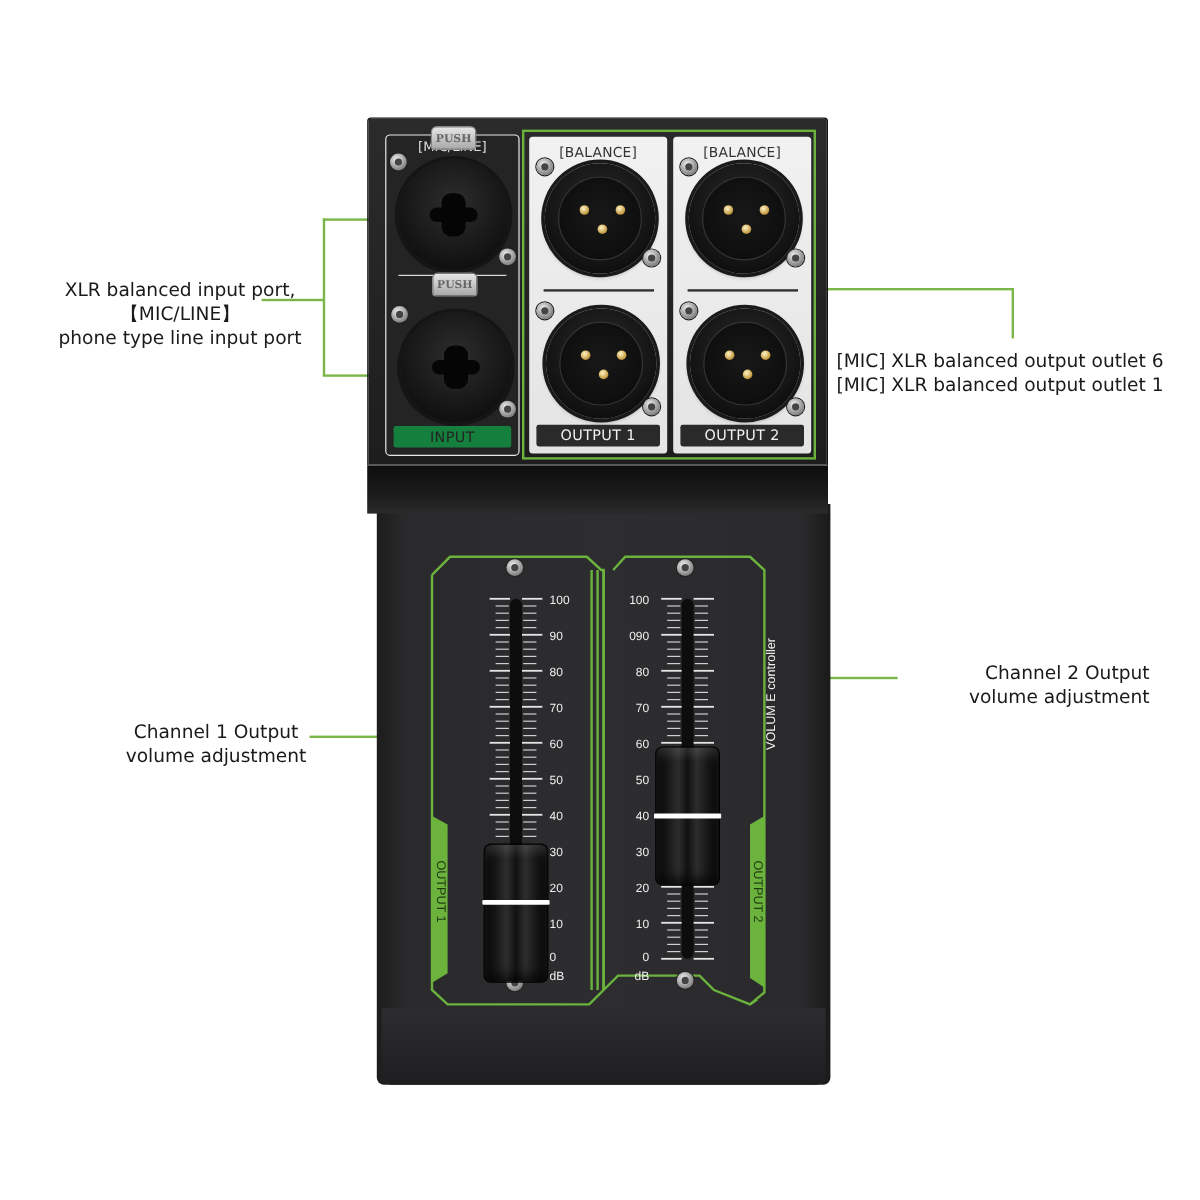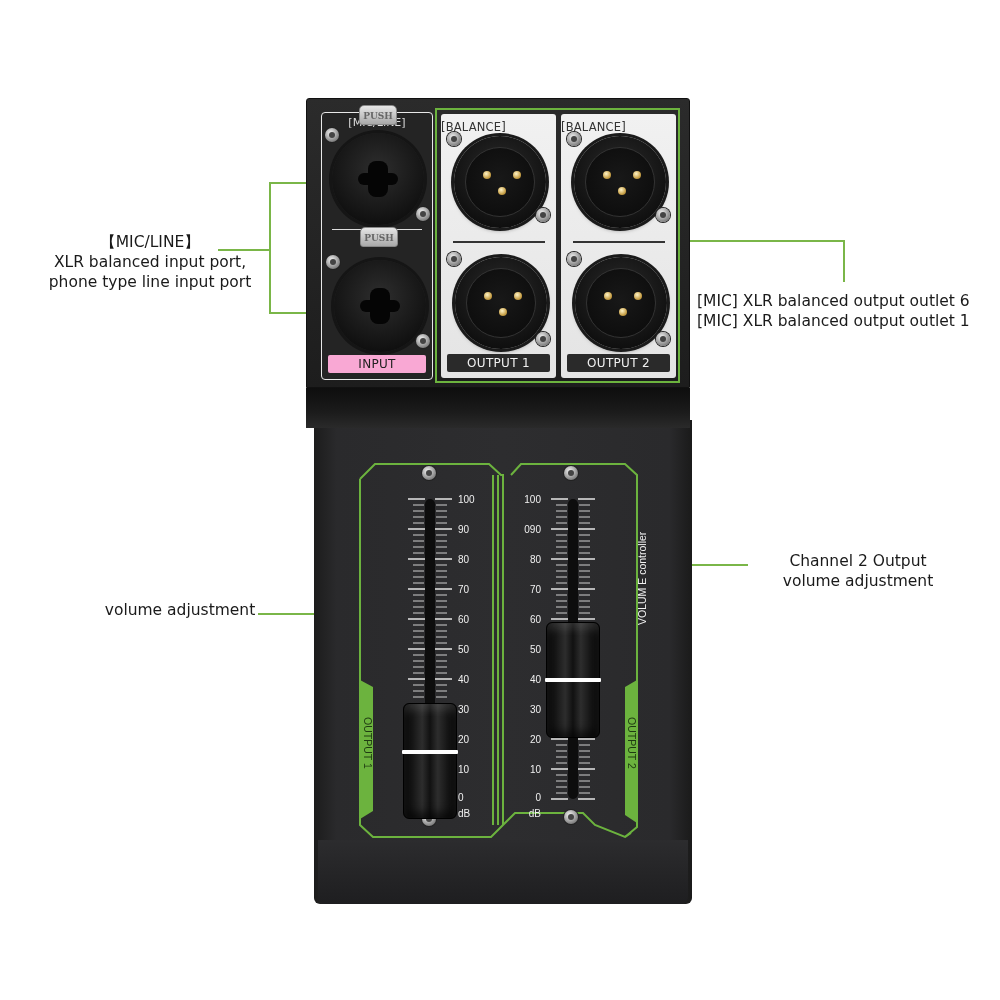--- a/index.html
+++ b/index.html
@@ -43,24 +43,24 @@
   }
   .out-panel {
     position: absolute; top: 4px; width: 115px; height: 264px;
     background: linear-gradient(#f1f1f1, #e4e4e4); border-radius: 3px;
   }
   .panel-label {
     position: absolute; left: 6px; right: 6px; bottom: 6px; height: 18px;
     font-size: 12px; text-align: center; line-height: 18px; border-radius: 2px;
     letter-spacing: 0.3px;
   }
-  .panel-label.light { background: #f9a8d4; color: #222; }
+  .panel-label.light { background: #15803d; color: #222; }
   .panel-label.dark { background: #2a2a2a; color: #f0f0f0; }
   .balance {
-    position: absolute; top: 6px; left: 0; right: 0; text-align: left;
+    position: absolute; top: 6px; left: 0; right: 0; text-align: center;
     font-size: 11.5px; color: #333; letter-spacing: 0.2px;
   }
   .divider { position: absolute; height: 1.5px; background: #333; }
 
   .xlr {
     position: absolute; width: 92px; height: 92px; border-radius: 50%;
     background: radial-gradient(circle at 50% 40%, #2c2c2c 0%, #111 70%, #050505 100%);
     box-shadow: 0 0 0 3px #1a1a1a, 0 2px 4px rgba(0,0,0,.5);
   }
   .xlr .inner {
@@ -115,42 +115,43 @@
     box-shadow: inset 0 6px 8px rgba(255,255,255,0.12), inset 0 -6px 8px rgba(0,0,0,0.6);
   }
   .knob .line {
     position: absolute; left: -2px; right: -2px; height: 4px; background: #ffffff; border-radius: 1px;
   }
 </style>
 </head>
 <body>
 
 <div class="callout left" style="left:30px; top:232px; width:240px;">
+  <div>XLR balanced input port,</div>
   <div>【MIC/LINE】</div>
-  <div>XLR balanced input port,</div>
   <div>phone type line input port</div>
 </div>
 <div class="lead" style="left:218px; top:249px; width:52px; height:1.5px;"></div>
 <div class="lead" style="left:269px; top:182px; width:1.5px; height:131px;"></div>
 <div class="lead" style="left:269px; top:182px; width:92px; height:1.5px;"></div>
 <div class="lead" style="left:269px; top:312px; width:92px; height:1.5px;"></div>
 
 <div class="callout right" style="left:697px; top:291px; width:300px;">
   <div>[MIC] XLR balanced output outlet 6</div>
   <div>[MIC] XLR balanced output outlet 1</div>
 </div>
 <div class="lead" style="left:680px; top:240px; width:164px; height:1.5px;"></div>
 <div class="lead" style="left:843px; top:240px; width:1.5px; height:42px;"></div>
 
 <div class="callout left" style="left:70px; top:600px; width:220px;">
+  <div>Channel 1 Output</div>
   <div>volume adjustment</div>
 </div>
 <div class="lead" style="left:258px; top:613px; width:102px; height:1.5px;"></div>
 
-<div class="callout right" style="left:758px; top:551px; width:200px; text-align:center;">
+<div class="callout right" style="left:758px; top:551px; width:200px; text-align:right;">
   <div>Channel 2 Output</div>
   <div>volume adjustment</div>
 </div>
 <div class="lead" style="left:650px; top:564px; width:98px; height:1.5px;"></div>
 
 <div>
   <div class="bottom-body"></div>
   <div class="bottom-shadow"></div>
   <div class="bevel"></div>
   <div class="top-body"></div>

